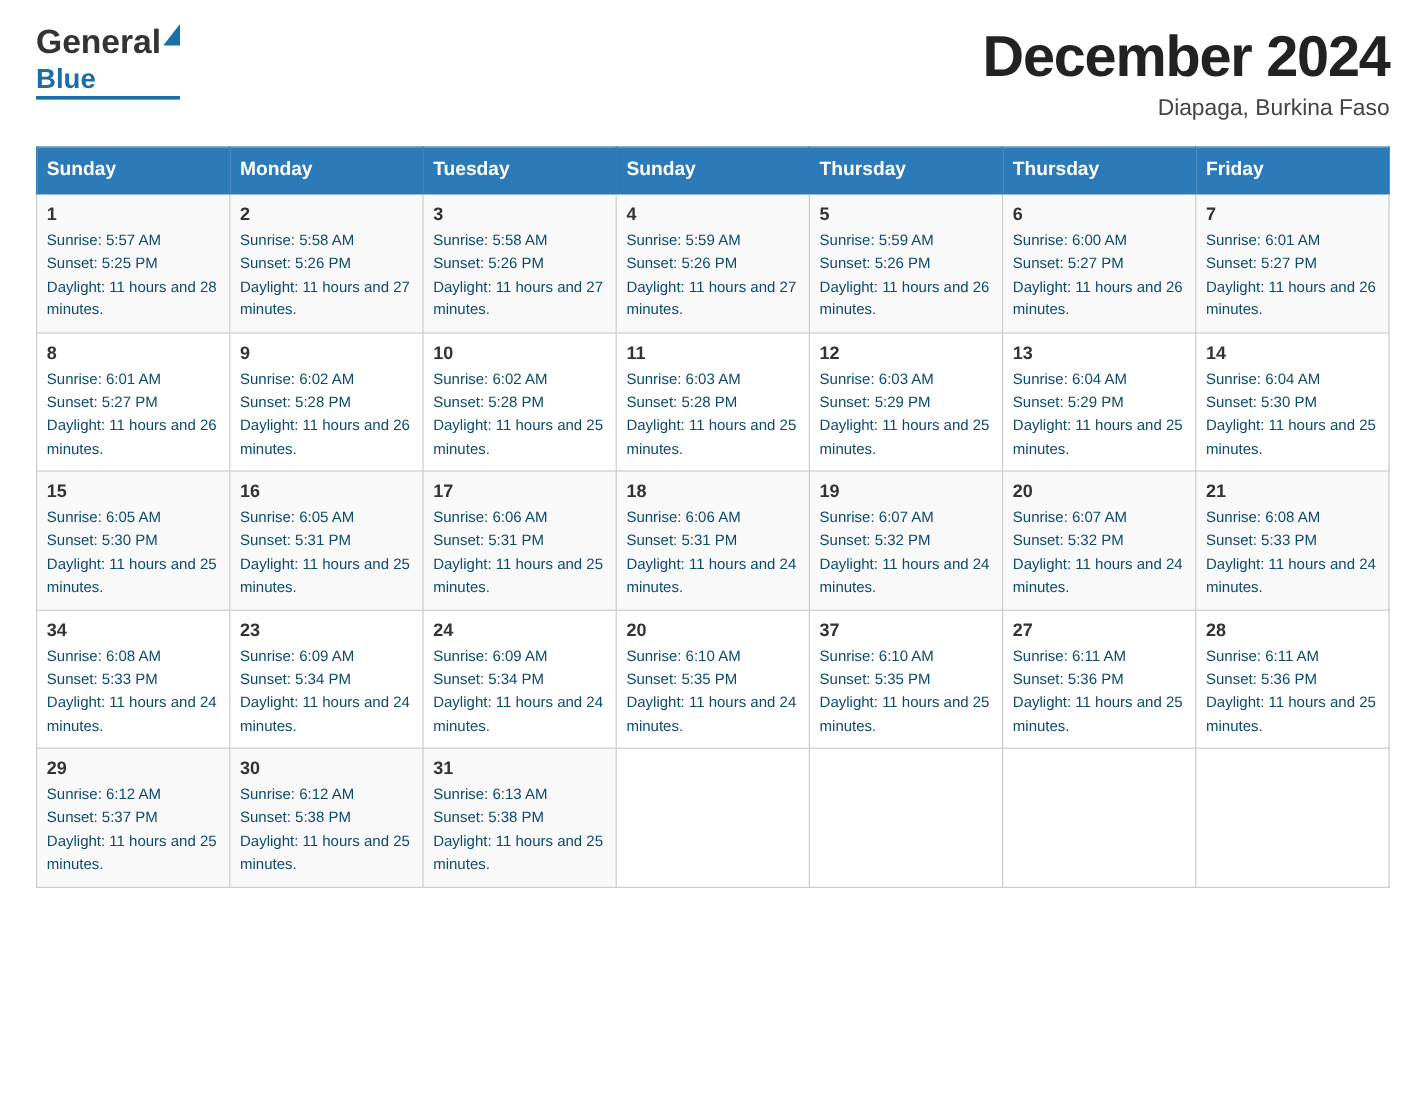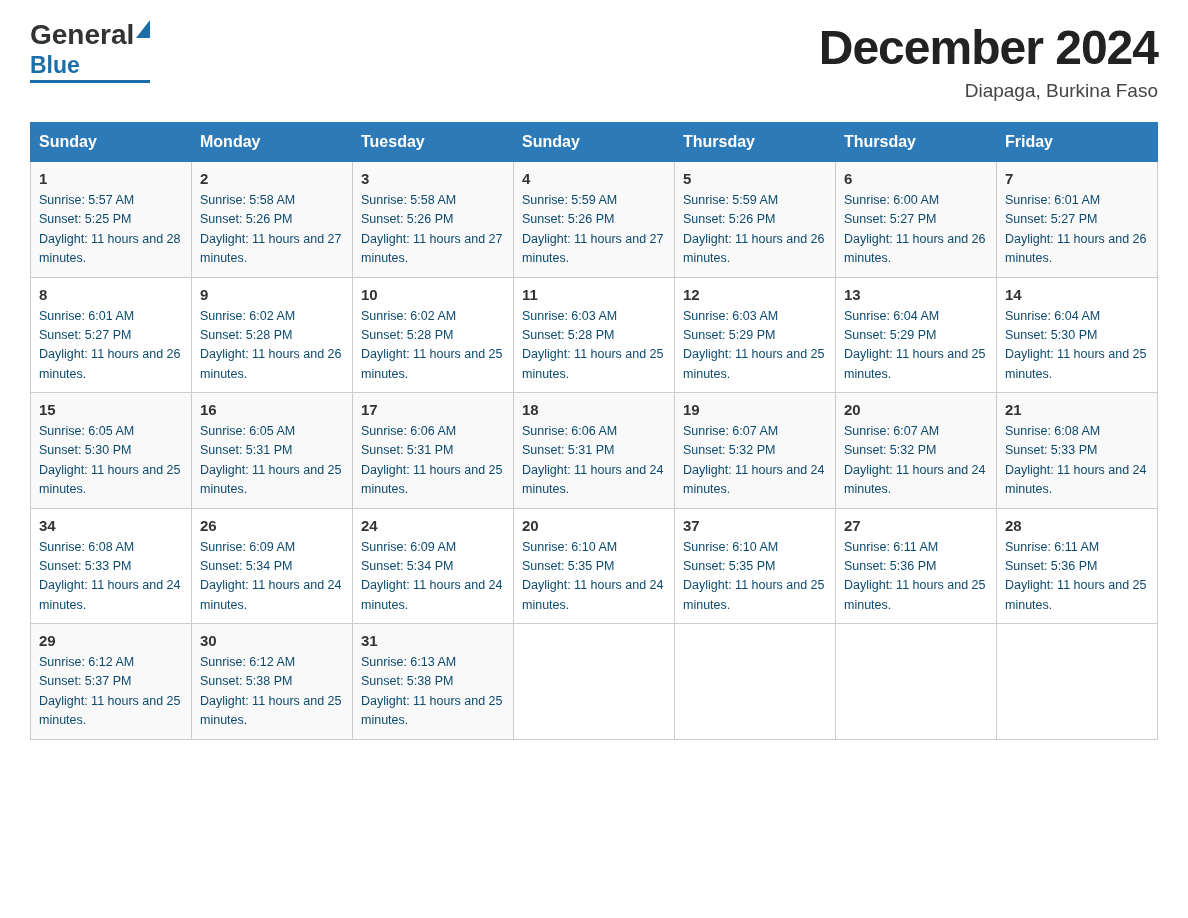--- a/index.html
+++ b/index.html
@@ -227,21 +227,21 @@
         <span class="day-num">21</span>
         <span class="day-info">Sunrise: 6:08 AM<br>Sunset: 5:33 PM<br>Daylight: 11 hours and 24 minutes.</span>
       </td>
       </tr>
       <tr>
         <td>
         <span class="day-num">34</span>
         <span class="day-info">Sunrise: 6:08 AM<br>Sunset: 5:33 PM<br>Daylight: 11 hours and 24 minutes.</span>
       </td>
         <td>
-        <span class="day-num">26</span>
+        <span class="day-num">23</span>
         <span class="day-info">Sunrise: 6:09 AM<br>Sunset: 5:34 PM<br>Daylight: 11 hours and 24 minutes.</span>
       </td>
         <td>
         <span class="day-num">24</span>
         <span class="day-info">Sunrise: 6:09 AM<br>Sunset: 5:34 PM<br>Daylight: 11 hours and 24 minutes.</span>
       </td>
         <td>
         <span class="day-num">20</span>
         <span class="day-info">Sunrise: 6:10 AM<br>Sunset: 5:35 PM<br>Daylight: 11 hours and 24 minutes.</span>
       </td>

